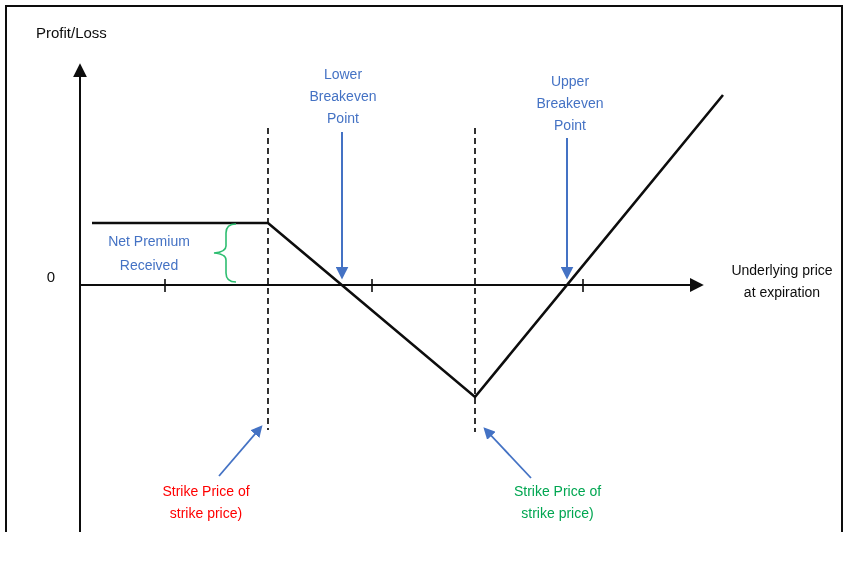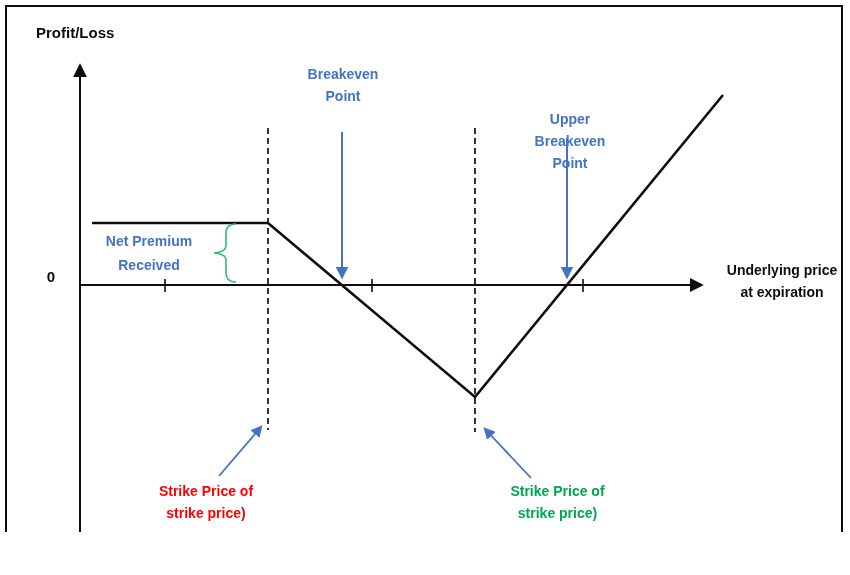--- a/index.html
+++ b/index.html
@@ -1,18 +1,18 @@
 <!DOCTYPE html>
 <html><head>
 <meta charset="utf-8">
 <style>
   html,body{margin:0;padding:0;background:#fff;}
   .canvas{
     position:relative;width:850px;height:532px;background:#ffffff;
-    font-family:"Liberation Sans",sans-serif;font-weight:700;overflow:hidden;
+    font-family:"Liberation Sans",sans-serif;font-weight:400;overflow:hidden;
   }
   .frame{
     position:absolute;left:5px;top:5px;width:838px;height:562px;
     border:2px solid #0d0d0d;box-sizing:border-box;pointer-events:none;
   }
   svg.layer{position:absolute;left:0;top:0;}
   .lbl{position:absolute;text-align:center;font-size:14px;line-height:22px;white-space:nowrap;}
   .lbl div{white-space:nowrap;}
   .title-lbl{position:absolute;left:36px;top:24px;font-size:15px;color:#0d0d0d;}
   .zero-lbl{position:absolute;left:42px;top:268px;width:18px;text-align:center;font-size:15px;color:#0d0d0d;}
@@ -57,25 +57,26 @@
 
     <line stroke-width="1.8" marker-end="url(#mBlue)" x1="219" y1="476" x2="261" y2="427" stroke="#4472C4"></line>
     <line stroke-width="1.8" marker-end="url(#mBlue)" x1="531" y1="478" x2="485" y2="429" stroke="#4472C4"></line>
   </svg>
 
   <div class="title-lbl">Profit/Loss</div>
 
   <div class="zero-lbl">0</div>
 
   <div class="lbl blue" style="left:283px;top:63px;width:120px;">
+    <div>Lower</div>
     <div>Breakeven</div>
     <div>Point</div>
   </div>
 
-  <div class="lbl blue" style="left:510px;top:70px;width:120px;margin-top:38px;">
+  <div class="lbl blue" style="left:510px;top:70px;width:120px;">
     <div>Upper</div>
     <div>Breakeven</div>
     <div>Point</div>
   </div>
 
   <div class="lbl blue lh24" style="left:87px;top:229px;width:124px;">
     <div>Net Premium</div>
     <div>Received</div>
   </div>
 

